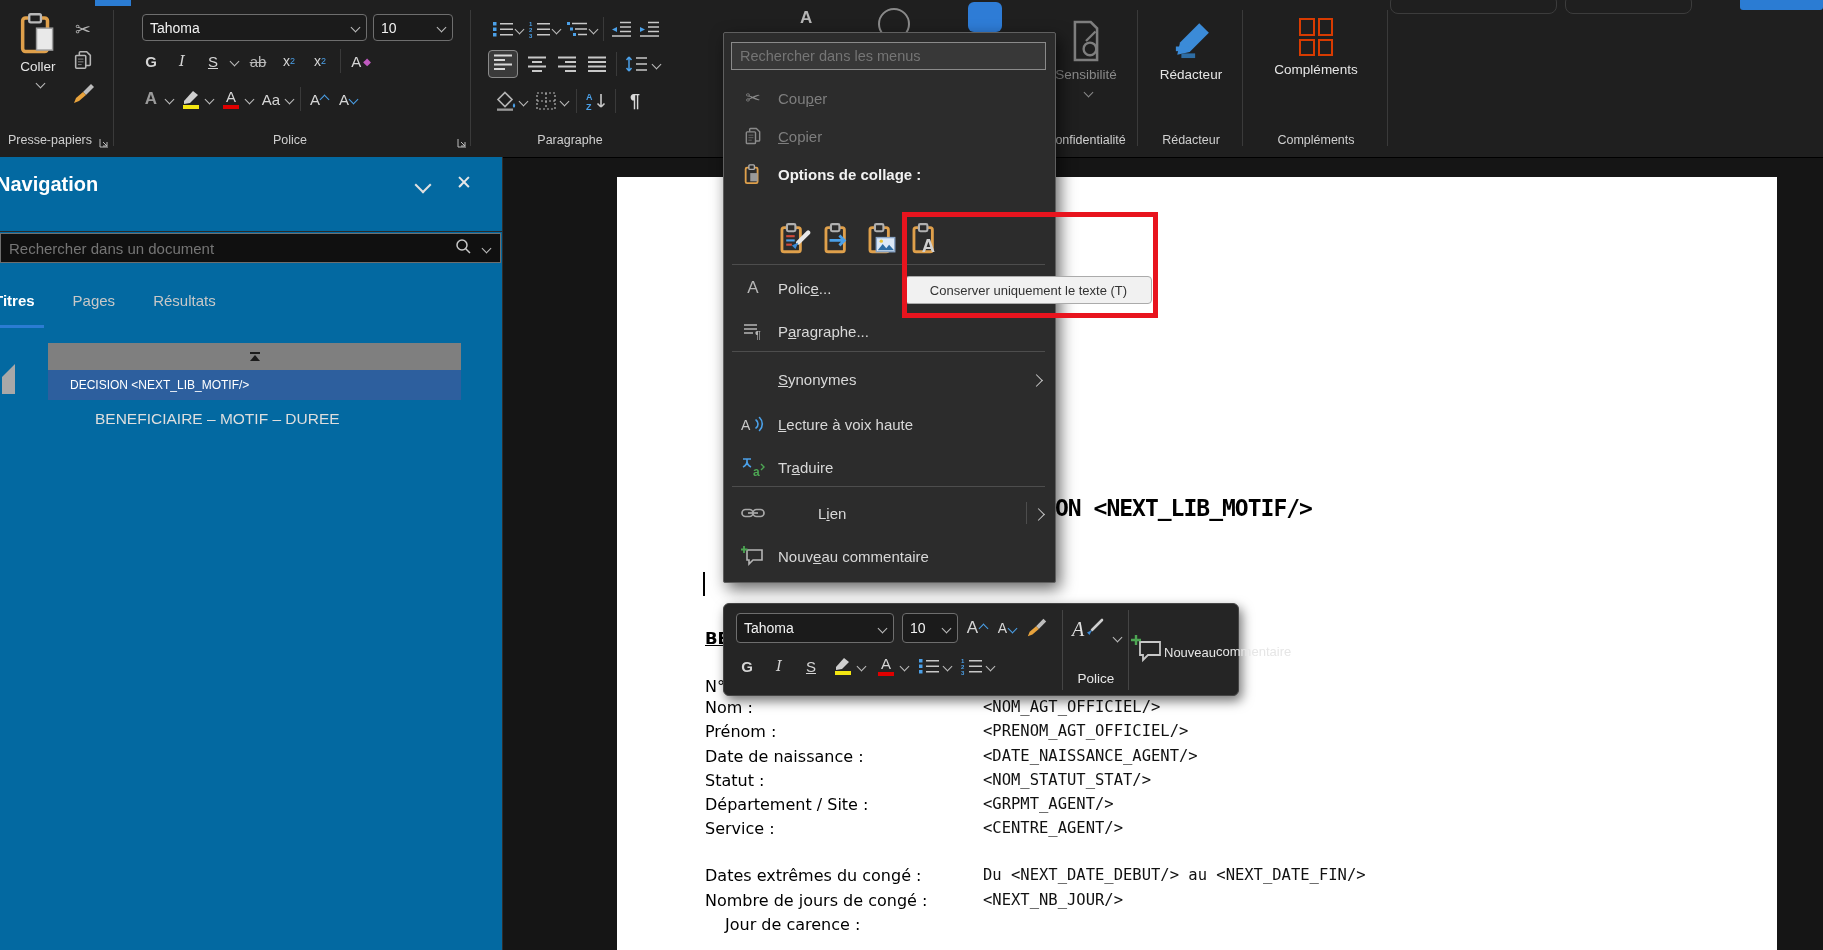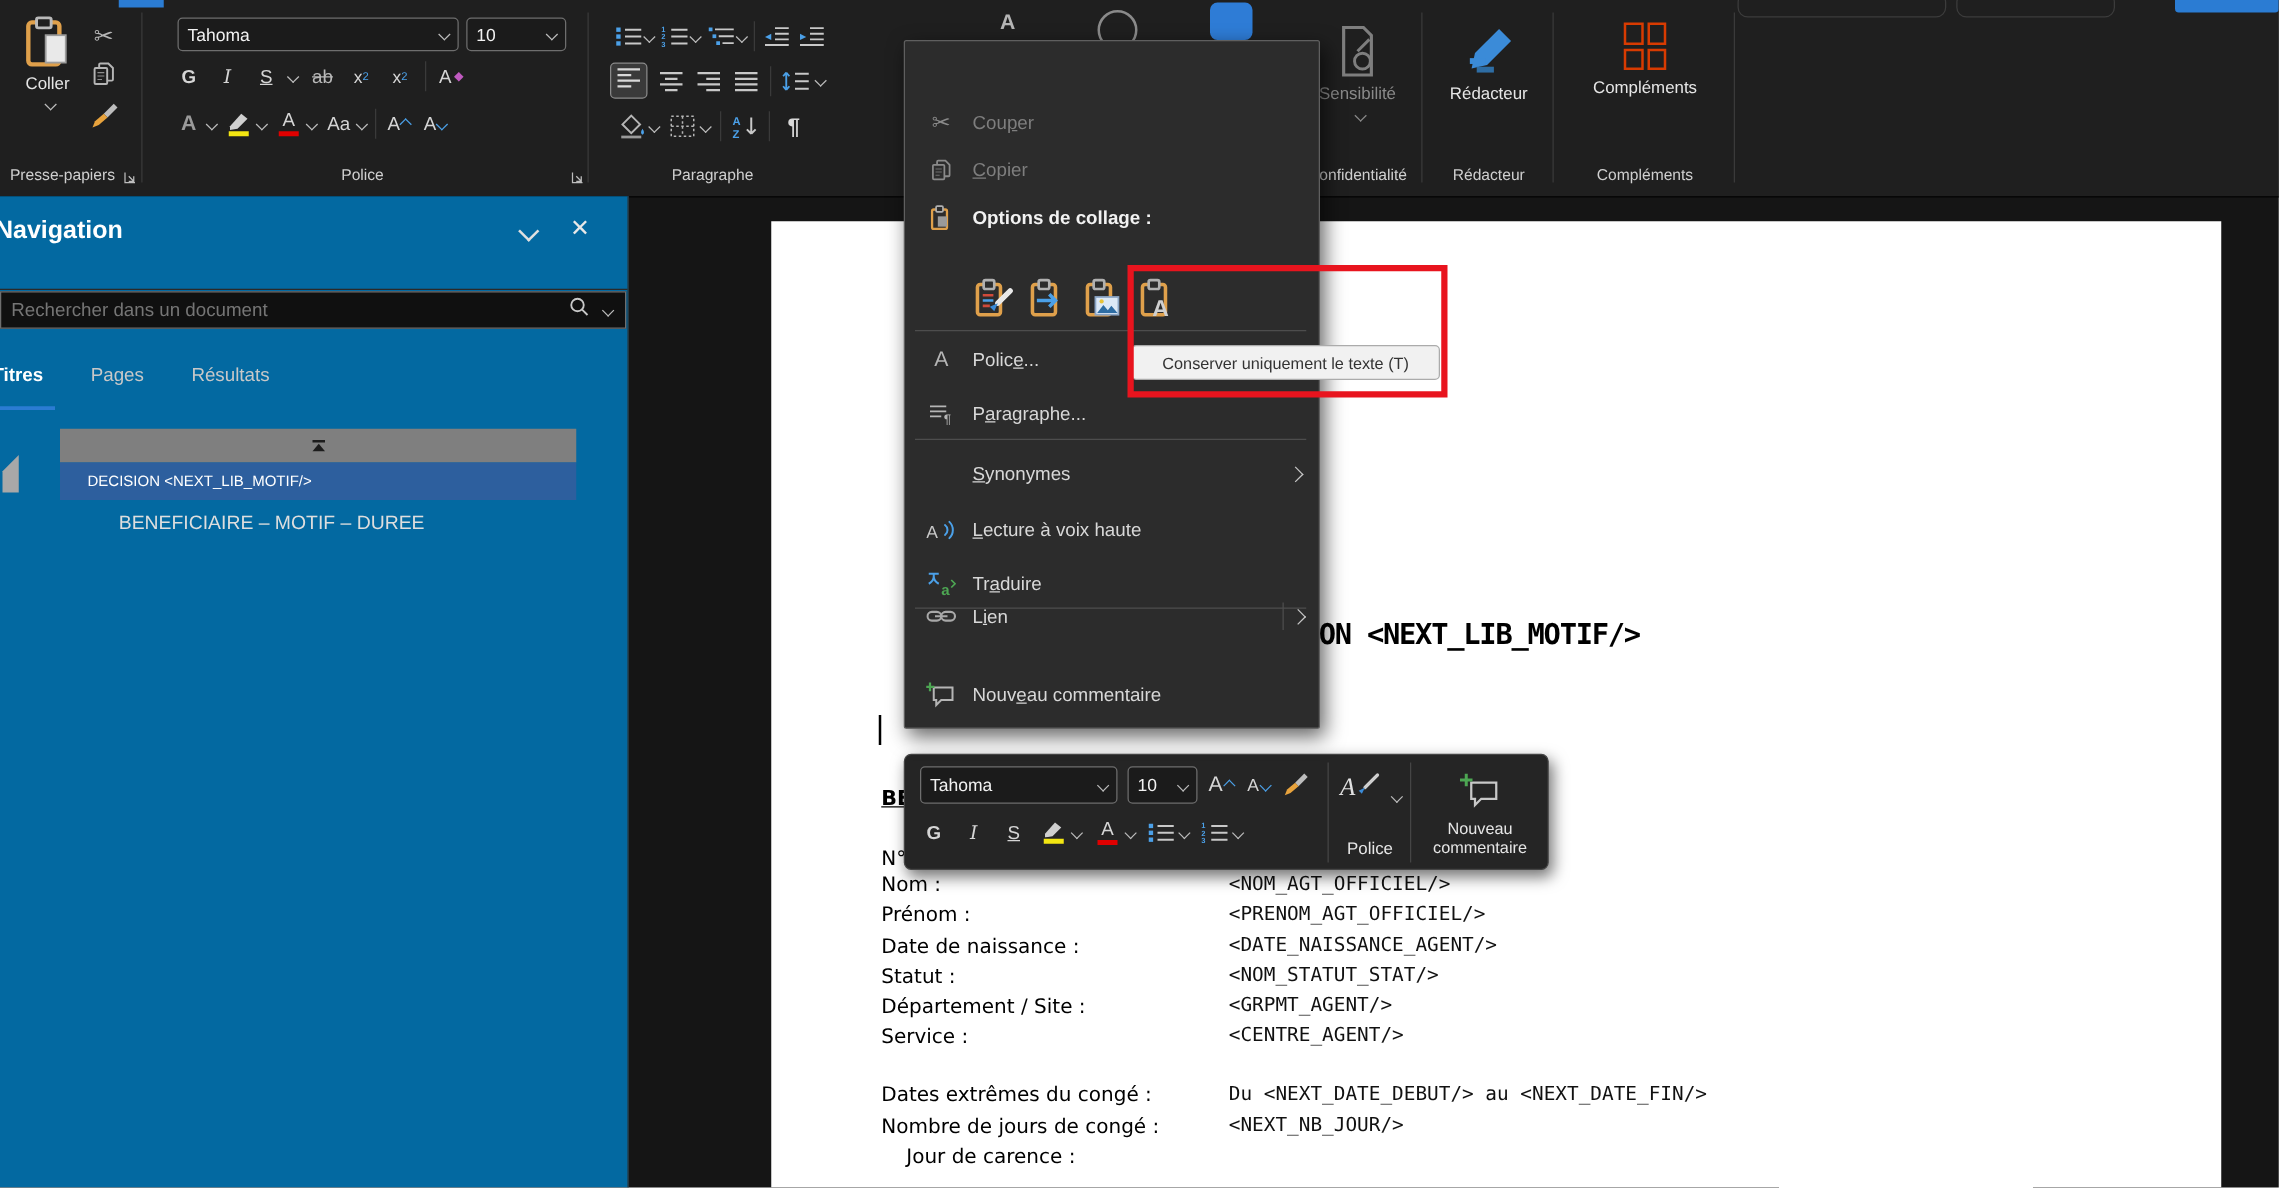--- a/index.html
+++ b/index.html
@@ -439,33 +439,36 @@
       <svg width="34" height="28" viewBox="0 0 34 28">
           <text x="1" y="22" font-size="20" fill="#e0e0e0" font-style="italic" font-family="Liberation Serif">A</text>
           <path d="M31 6 l-10 10" stroke="#cfcfcf" stroke-width="2.6" stroke-linecap="round"></path>
           <path d="M21 16 l-5 2.5 2.5 2.5 2.5-5z" fill="#3b8b d8" style="fill:#3b8bd8"></path>
         </svg>
       <i class="cv"></i>
     </span>
     <span style="font-size:13.5px;color:#e6e6e6;margin-bottom:4px;">Police</span>
   </div>
   <div class="sepv" style="left:404px;"></div>
-  <div class="abs" style="left:406px;top:6px;width:108px;height:82px;display:flex;flex-direction:column;align-items:center;justify-content:center;">
+  <div class="abs" style="left:406px;top:6px;width:108px;height:82px;display:flex;flex-direction:row;align-items:center;">
     <span>
       <svg width="34" height="30" viewBox="0 0 34 30">
           <path d="M10 8 h20 v13 h-12 l-5 5 v-5 h-3 z" fill="none" stroke="#c8c8c8" stroke-width="1.8"></path>
           <path d="M6 1 v10 M1 6 h10" stroke="#4da653" stroke-width="2.4"></path>
         </svg>
     </span>
     <span style="font-size:13px;color:#e6e6e6;margin-top:2px;">Nouveau</span>
     <span style="font-size:13px;color:#e6e6e6;">commentaire</span>
   </div>
 </div>
 
 <div class="ctxmenu">
+  <div class="abs" style="left:7px;top:9px;width:315px;height:28px;background:#383838;border:1px solid #8a8a8a;box-sizing:border-box;display:flex;align-items:center;">
+    <input style="width: 100%; background: transparent; border: none; outline: none; color: rgb(200, 200, 200); font-size: 14.5px; padding: 0px 8px; font-family: &quot;Liberation Sans&quot;, sans-serif;" placeholder="Rechercher dans les menus">
+  </div>
 
   <div class="mrow disabled" style="top:48px;">
     <span class="mic" style="color:#8a8a8a;font-size:18px;">✂</span>
     <span class="mlabel">Cou<u>p</u>er</span>
   </div>
   <div class="mrow disabled" style="top:86px;">
     <span class="mic">
       <svg width="20" height="22" viewBox="0 0 24 24">
           <path d="M8 7 V4 a1 1 0 0 1 1-1 h7 l4 4 v10 a1 1 0 0 1 -1 1 h-4" fill="none" stroke="#8a8a8a" stroke-width="1.7"></path>
           <rect x="4" y="7" width="11" height="14" rx="1" fill="#2c2c2c" stroke="#8a8a8a" stroke-width="1.7"></rect>
@@ -553,21 +556,21 @@
     <span class="mic">
       <svg width="24" height="22" viewBox="0 0 24 22">
           <path d="M2 3 h8 M6 3 v2 c0 3 -2 5 -4 6 M6 5 c0 3 2 5 4 6" stroke="#4ba0e8" stroke-width="1.6" fill="none"></path>
           <text x="12" y="20" font-size="12" font-weight="bold" fill="#4da653" font-family="Liberation Sans">a</text>
           <path d="M20 8 l3 3 -3 3" stroke="#4da653" stroke-width="1.4" fill="none"></path>
         </svg>
     </span>
     <span class="mlabel">Tr<u>a</u>duire</span>
   </div>
   <div class="msep" style="top:453px;"></div>
-  <div class="mrow" style="top:443px;">
+  <div class="mrow" style="top:463px;gap:40px;">
     <span class="mic">
       <svg width="24" height="14" viewBox="0 0 24 14">
           <rect x="1" y="3.5" width="11" height="7" rx="3.5" fill="none" stroke="#a8a8a8" stroke-width="1.7"></rect>
           <rect x="12" y="3.5" width="11" height="7" rx="3.5" fill="none" stroke="#a8a8a8" stroke-width="1.7"></rect>
           <line x1="7" y1="7" x2="17" y2="7" stroke="#a8a8a8" stroke-width="1.7"></line>
         </svg>
     </span>
     <span class="mlabel">L<u>i</u>en</span>
     <span style="position:absolute;right:28px;width:1px;height:22px;background:#4d4d4d;"></span>
     <span style="position:absolute;right:12px;"><i class="subarrow"></i></span>

